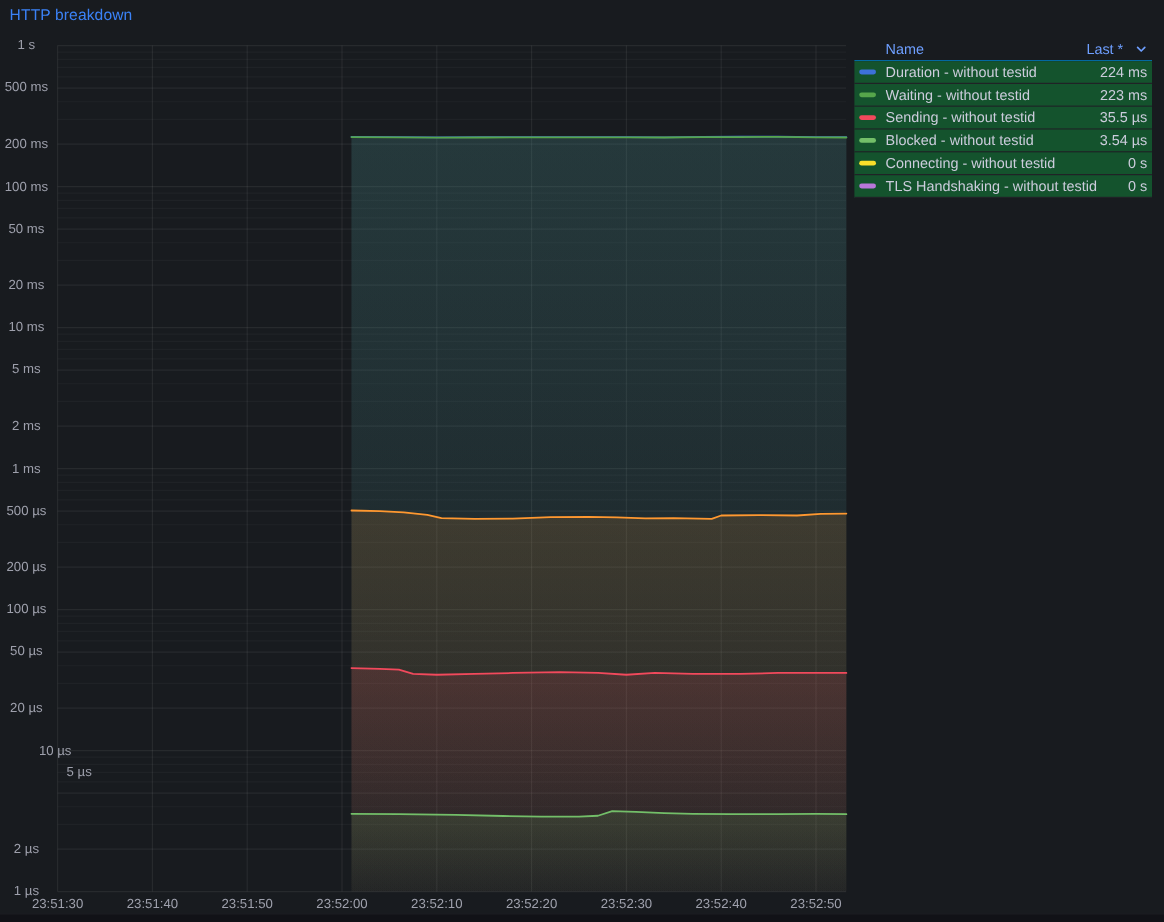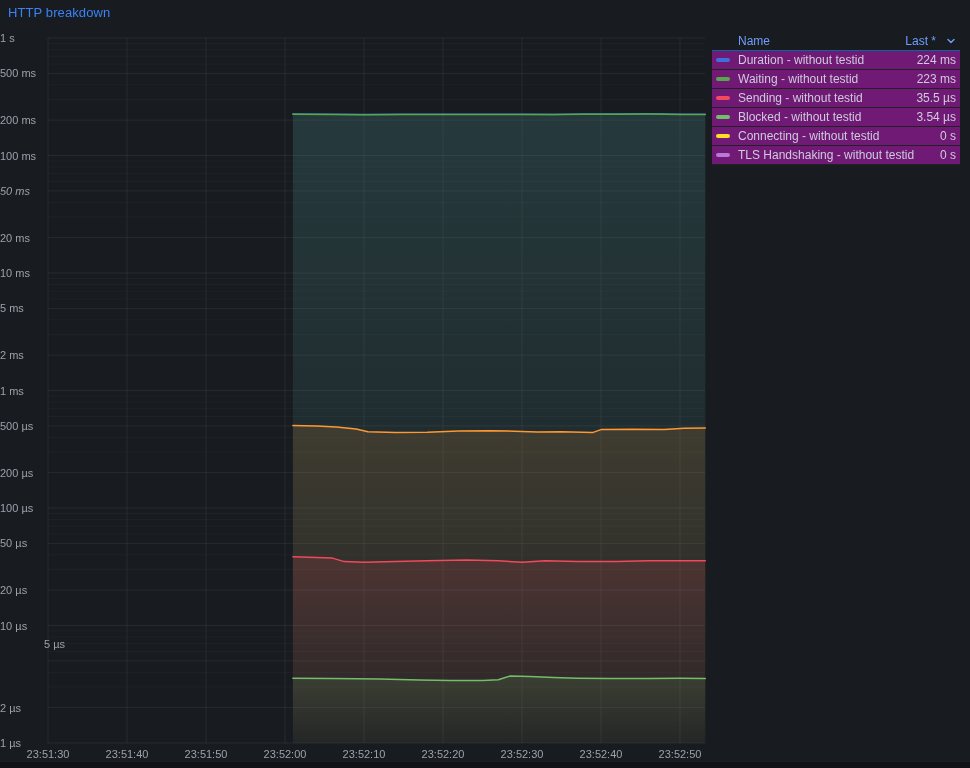--- a/index.html
+++ b/index.html
@@ -9,40 +9,40 @@
     font-family:"Liberation Sans","DejaVu Sans",sans-serif;
     -webkit-font-smoothing:antialiased;
   }
   .panel-title{
     position:absolute;left:8px;top:5px;
     font-size:13px;font-weight:500;color:#3b82f6;letter-spacing:.1px;
     cursor:pointer;
   }
   #chart-svg{position:absolute;left:0;top:0;}
   .y-tick{
-    position:absolute;left:0;width:44px;text-align:left;
+    position:absolute;left:0;width:44px;text-align:center;
     font-size:11px;color:#9ea0ac;line-height:11px;white-space:nowrap;
   }
   .x-tick{
     position:absolute;transform:translateX(-50%);
     font-size:11px;color:#9ea0ac;line-height:11px;white-space:nowrap;
   }
   .legend{
     position:absolute;left:712px;top:32px;width:248px;
     font-size:12px;color:#ccccdc;
   }
   .legend-header{
     display:flex;align-items:center;height:18px;
     border-bottom:1px solid #0369a1;padding:0 4px 0 4px;
   }
   .legend-header .col-name{color:#6e9fff;font-weight:500;margin-left:22px;flex:1;cursor:pointer;}
   .legend-header .col-last{color:#6e9fff;font-weight:500;display:flex;align-items:center;gap:10px;cursor:pointer;}
   .legend-row{
     display:flex;align-items:center;height:18px;
-    background:#701a75;border-bottom:1px solid #202226;
+    background:#14532d;border-bottom:1px solid #202226;
     padding:0 4px;cursor:pointer;
   }
   .legend-row .dash{
     width:14px;height:4px;border-radius:2px;flex:0 0 auto;margin-right:8px;
   }
   .legend-row .name{flex:1;color:#ccccdc;white-space:nowrap;overflow:hidden;}
   .legend-row .value{color:#ccccdc;white-space:nowrap;font-feature-settings:"tnum";}
   .bottom-strip{
     position:absolute;left:0;bottom:0;width:970px;height:6px;
     background:#111217;border-top:1px solid rgba(255,255,255,0.05);
@@ -153,32 +153,32 @@
       <polyline points="292.9,425.4 316.6,425.9 336.4,426.9 356.1,429.0 367.9,431.8 395.6,432.4 427.2,432.2 458.8,431.0 490.4,430.7 514.1,431.2 537.8,432.0 561.5,431.8 593.1,432.4 601.0,429.6 632.6,429.2 664.2,429.6 684.0,428.2 705.3,428.0" fill="none" stroke="#FF9830" stroke-width="1.5" stroke-linejoin="round" stroke-linecap="round"></polyline>
       <polyline points="292.9,556.7 316.6,557.4 332.4,558.1 344.3,561.6 364.0,562.3 395.6,561.6 427.2,560.8 466.7,560.1 498.3,560.8 522.0,562.3 545.7,560.8 577.3,561.6 616.8,561.6 648.4,560.8 680.0,560.8 705.3,560.8" fill="none" stroke="#F2495C" stroke-width="1.5" stroke-linejoin="round" stroke-linecap="round"></polyline>
       <polyline points="292.9,678.2 332.4,678.5 379.8,679.1 419.3,680.0 450.9,680.6 482.5,680.6 498.3,679.8 510.2,676.0 529.9,676.5 553.6,677.6 577.3,678.2 608.9,678.5 648.4,678.5 680.0,678.3 705.3,678.5" fill="none" stroke="#73BF69" stroke-width="1.5" stroke-linejoin="round" stroke-linecap="round"></polyline>
     </svg>
 
   <div id="y-ticks">
       <div class="y-tick" style="top: 33px;">1 s</div>
       <div class="y-tick" style="top: 68px;">500 ms</div>
       <div class="y-tick" style="top: 115px;">200 ms</div>
       <div class="y-tick" style="top: 151px;">100 ms</div>
-      <div class="y-tick" style="top: 186px; font-style: italic;">50 ms</div>
+      <div class="y-tick" style="top: 186px;">50 ms</div>
       <div class="y-tick" style="top: 233px;">20 ms</div>
       <div class="y-tick" style="top: 268px;">10 ms</div>
       <div class="y-tick" style="top: 303px;">5 ms</div>
       <div class="y-tick" style="top: 350px;">2 ms</div>
       <div class="y-tick" style="top: 386px;">1 ms</div>
       <div class="y-tick" style="top: 421px;">500 µs</div>
       <div class="y-tick" style="top: 468px;">200 µs</div>
       <div class="y-tick" style="top: 503px;">100 µs</div>
       <div class="y-tick" style="top: 538px;">50 µs</div>
       <div class="y-tick" style="top: 585px;">20 µs</div>
-      <div class="y-tick" style="top: 621px;">10 µs</div>
+      <div class="y-tick" style="top: 621px; margin-left: 24px;">10 µs</div>
       <div class="y-tick" style="top: 639px; padding-left: 44px;">5 µs</div>
       <div class="y-tick" style="top: 703px;">2 µs</div>
       <div class="y-tick" style="top: 738px;">1 µs</div>
     </div>
   <div id="x-ticks">
       <div class="x-tick" style="left: 48px; top: 749px;">23:51:30</div>
       <div class="x-tick" style="left: 127px; top: 749px;">23:51:40</div>
       <div class="x-tick" style="left: 206px; top: 749px;">23:51:50</div>
       <div class="x-tick" style="left: 285px; top: 749px;">23:52:00</div>
       <div class="x-tick" style="left: 364px; top: 749px;">23:52:10</div>

